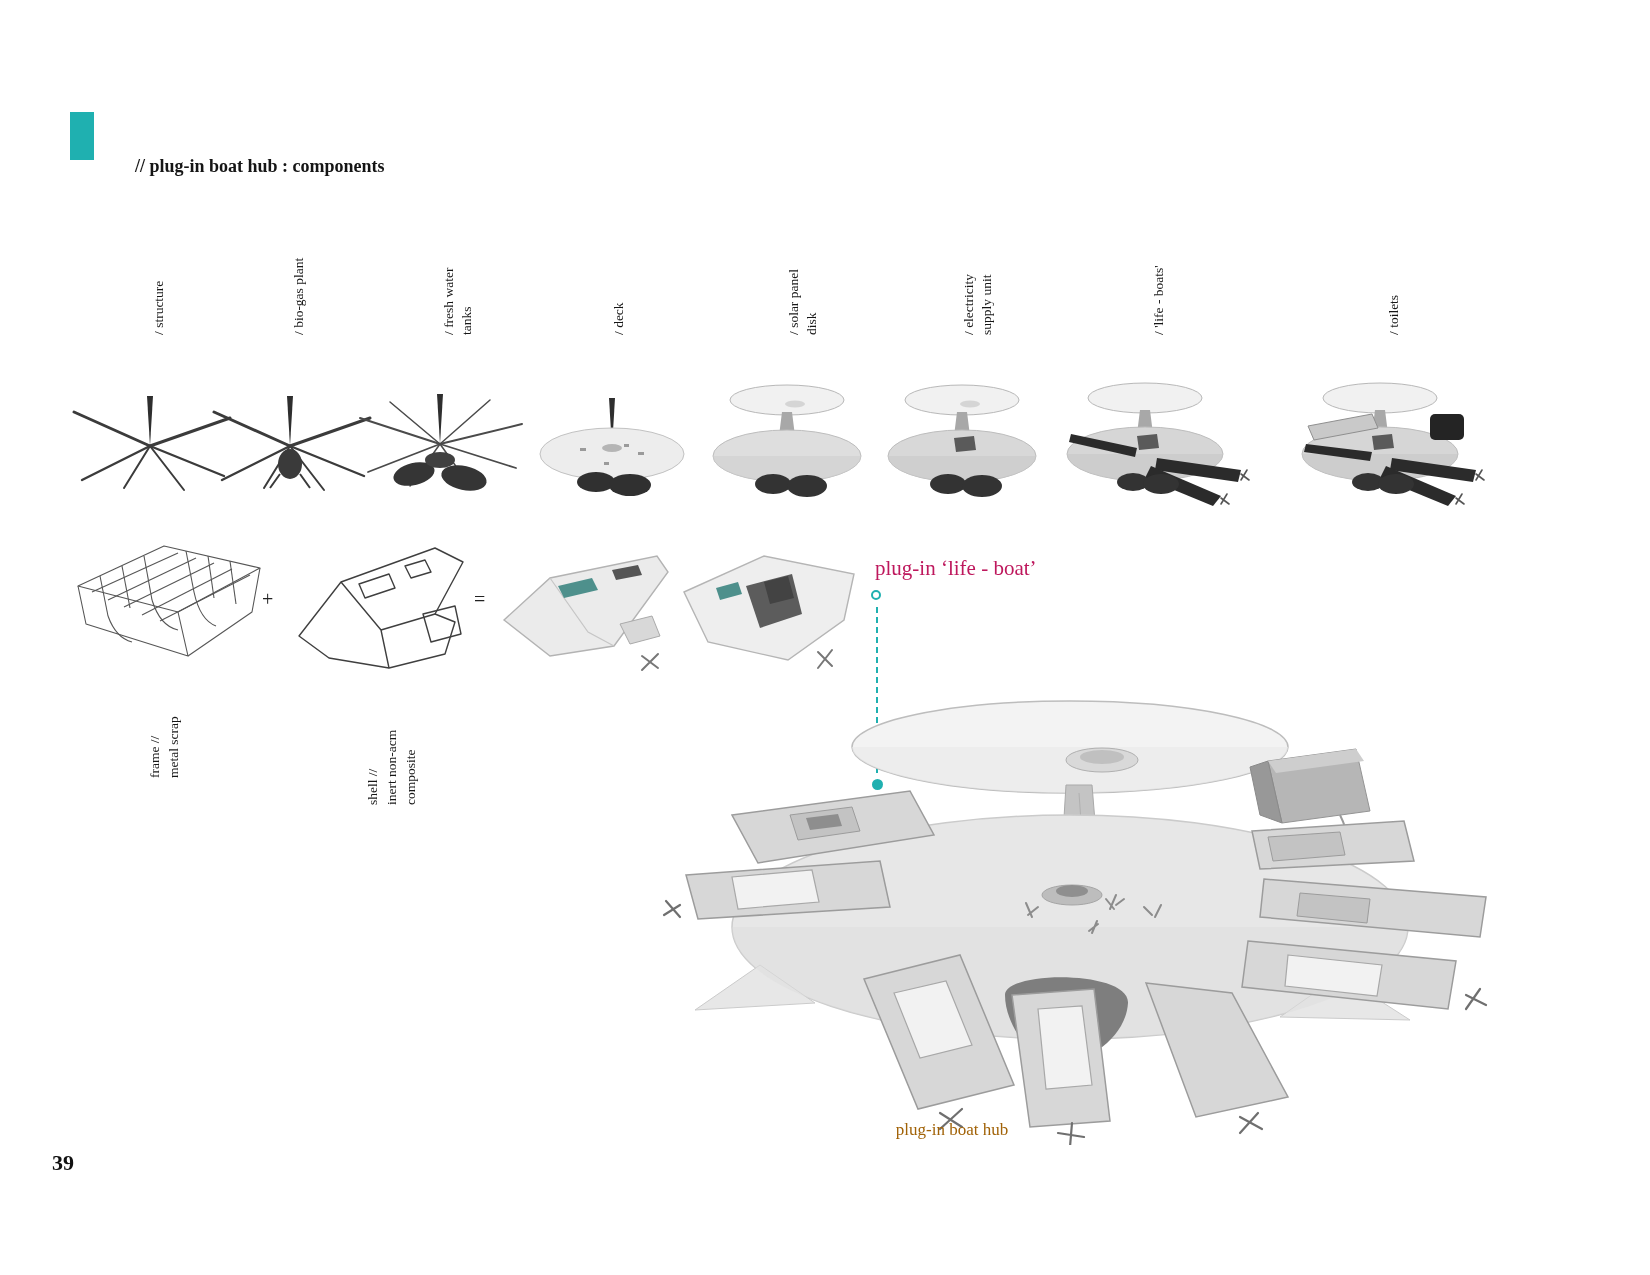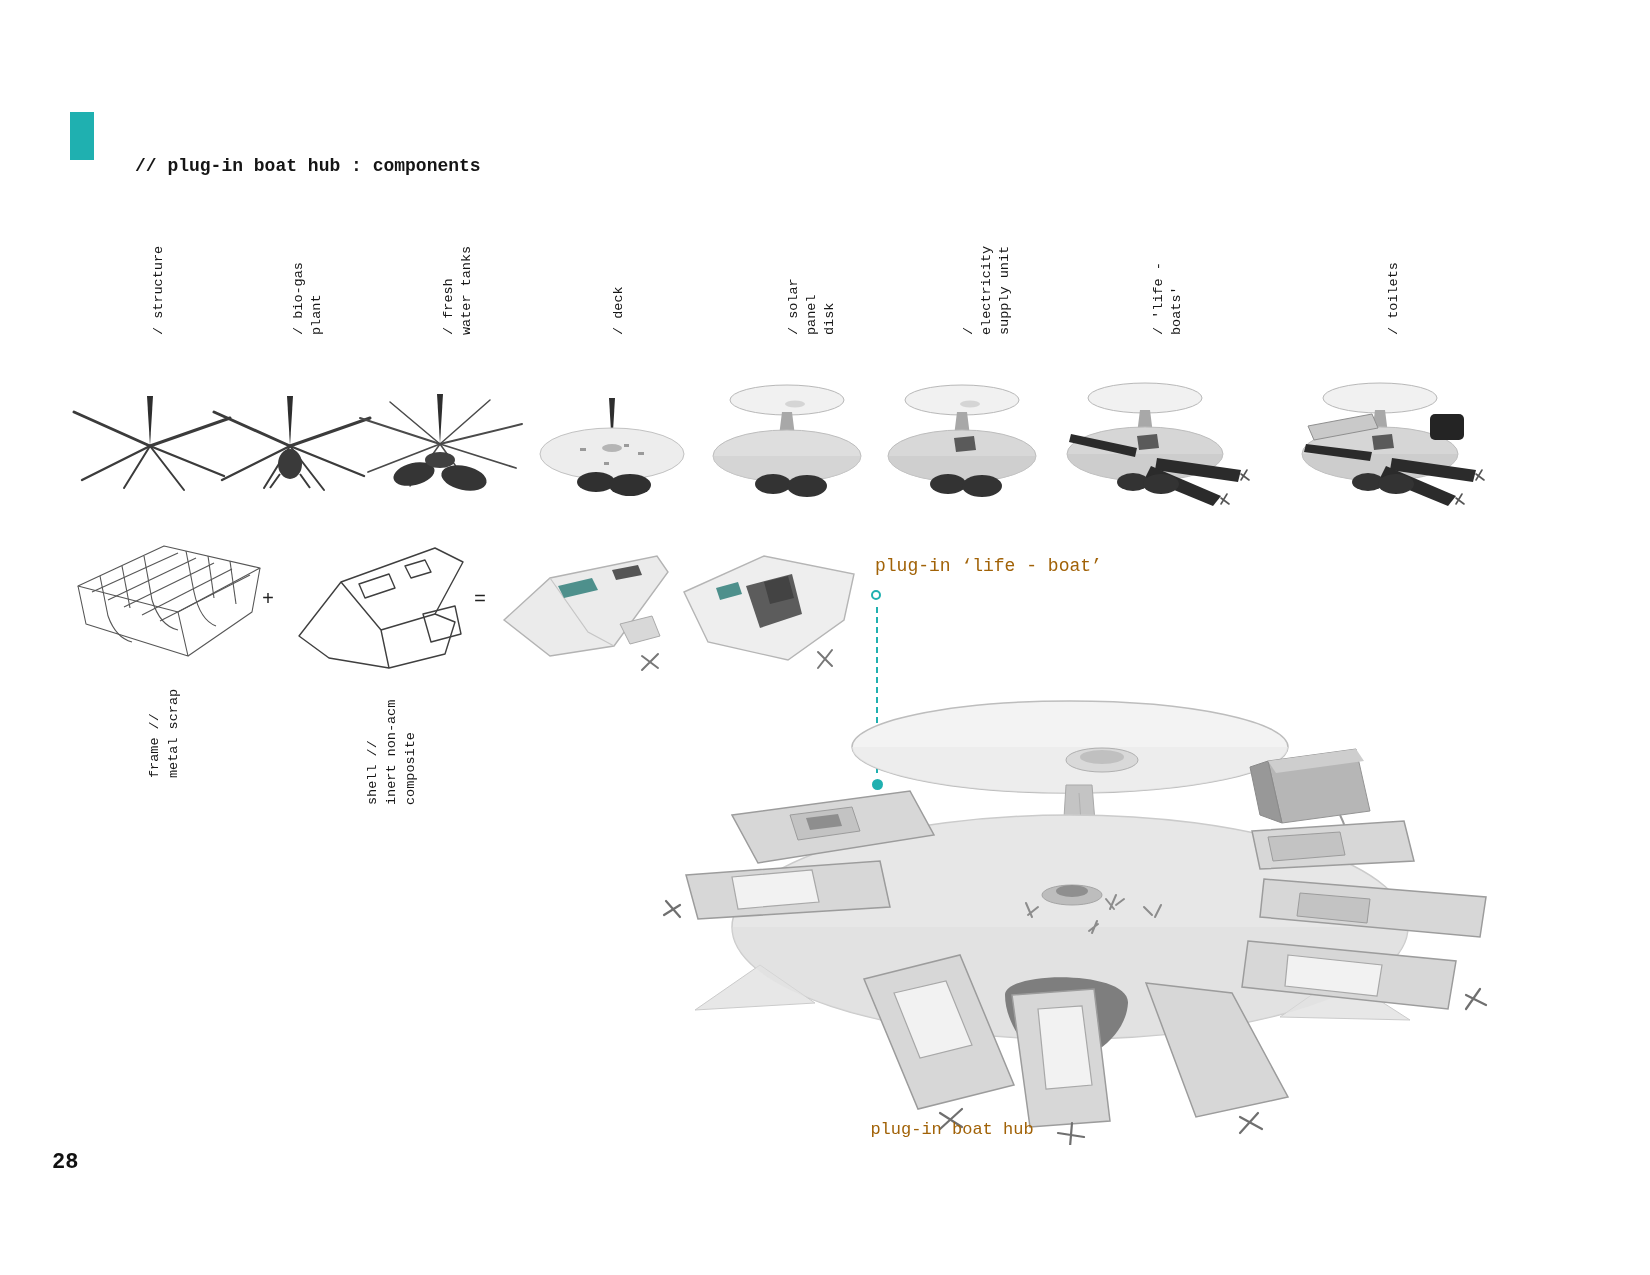--- a/index.html
+++ b/index.html
@@ -1,35 +1,35 @@
 <!DOCTYPE html>
 <html style="--accent: #1fb0b0;"><head>
 <meta charset="utf-8">
 <style>
   * { margin:0; padding:0; box-sizing:border-box; }
   html,body { background:#ffffff; }
   .page {
     position:relative; width:1650px; height:1275px; background:#fff;
-    font-family:Liberation Mono, monospace; color:#111; overflow:hidden;
+    font-family:Liberation Serif, serif; color:#111; overflow:hidden;
   }
   .accent-bar { position:absolute; left:70px; top:112px; width:24px; height:48px; background:var(--accent,#1fb0b0); }
   .title { position:absolute; left:135px; top:156px; font-size:18px; font-weight:700; color:#151515; }
   .comp { position:absolute; top:195px; height:315px; }
   .comp-label {
     position:absolute; top:140px; left:50%;
     transform-origin:0 0; transform:rotate(-90deg);
     white-space:pre-line; font-size:13.5px; line-height:1.35; color:#161616;
   }
   .comp svg { position:absolute; bottom:0; left:0; }
   .rot-label {
     position:absolute; transform-origin:0 0; transform:rotate(-90deg);
     white-space:pre-line; font-size:13.5px; line-height:1.4; color:#161616;
   }
   .op { position:absolute; font-size:20px; color:#222; }
-  .note { position:absolute; font-size:18px; color:#a16207; }
+  .note { position:absolute; font-size:21px; color:#be185d; }
   .caption { position:absolute; font-size:17px; color:#a16207; width:200px; text-align:center; }
   .pagenum { position:absolute; left:52px; top:1150px; font-size:22px; font-weight:700; }
   .callout-line { position:absolute; left:870px; top:590px; width:14px; height:200px; }
   .dot-open { position:absolute; top:0; left:1px; width:10px; height:10px; border:2.5px solid var(--accent,#1fb0b0); border-radius:50%; background:#fff; }
   .dash { position:absolute; top:17px; bottom:17px; left:6px; border-left:2.5px dashed var(--accent,#1fb0b0); }
   .dot-filled { position:absolute; bottom:0; left:2px; width:11px; height:11px; background:var(--accent,#1fb0b0); border-radius:50%; }
   .abs { position:absolute; }
 </style>
 </head>
 <body>
@@ -296,14 +296,14 @@
       <path d="M300,448 l22,14 M322,444 l-22,20"></path>
       <path d="M418,468 l26,4 M432,458 l-2,24"></path>
       <path d="M600,452 l22,12 M618,448 l-18,20"></path>
       <path d="M826,330 l20,10 M840,324 l-14,20"></path>
       <path d="M40,240 l-16,10 M26,236 l14,16"></path>
     </g>
   </svg>
 
   <div class="caption" style="left:852px;top:1120px">plug-in boat hub</div>
 
-  <div class="pagenum">28</div>
+  <div class="pagenum">39</div>
 </div>
 
 </body></html>

